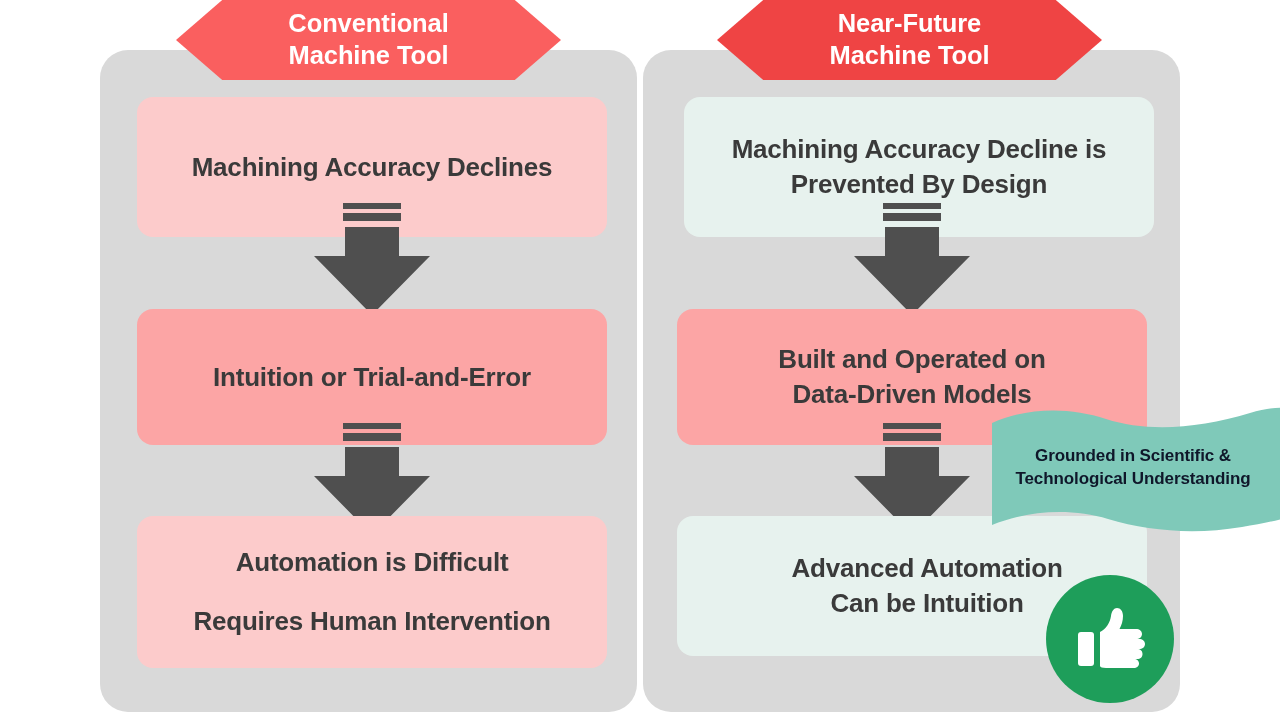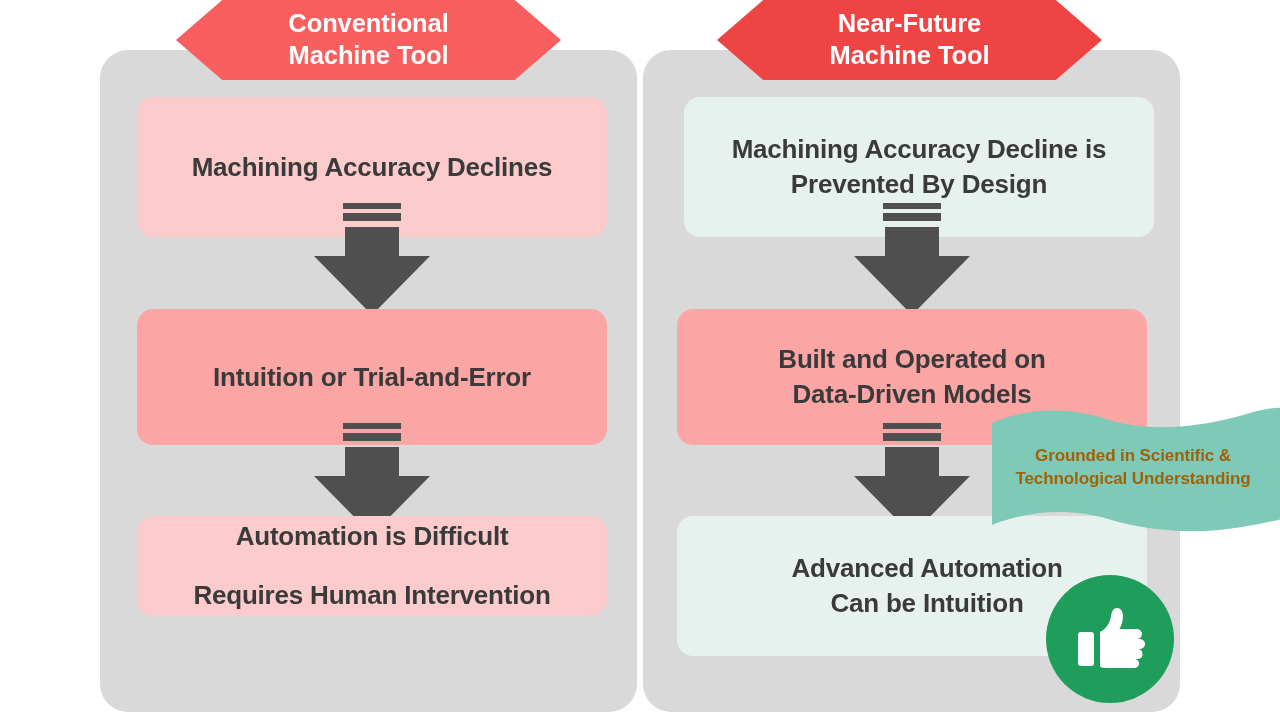--- a/index.html
+++ b/index.html
@@ -66,21 +66,21 @@
   }
   .box .bline { display: block; }
 
   .box-pink { background: #fccbcb; }
   .box-blue { background: #fca5a5; }
   .box-mint { background: #e7f2ee; }
 
   
   #l-box-1 { left: 137px; top: 97px;  width: 470px; height: 140px; }
   #l-box-2 { left: 137px; top: 309px; width: 470px; height: 136px; }
-  #l-box-3 { left: 137px; top: 516px; width: 470px; height: 100px; gap: 24px; }
+  #l-box-3 { left: 137px; top: 516px; width: 470px; height: 152px; gap: 24px; }
   
   #r-box-1 { left: 684px; top: 97px;  width: 470px; height: 140px; }
   #r-box-2 { left: 677px; top: 309px; width: 470px; height: 136px; }
   #r-box-3 { left: 677px; top: 516px; width: 470px; height: 140px; padding-left: 44px; }
 
   
   .arrow {
     position: absolute;
     width: 116px;
     height: 112px;
@@ -100,21 +100,21 @@
     width: 300px;
     height: 130px;
   }
   #ribbon svg { display: block; width: 300px; height: 130px; }
   #ribbon-text {
     position: absolute;
     left: 0;
     top: 40px;
     width: 290px;
     text-align: center;
-    color: #a16207;
+    color: #0f172a;
     font-size: 17px;
     font-weight: bold;
     line-height: 1.35;
     letter-spacing: -0.1px;
   }
   #ribbon-text .rline { display: block; }
 
   
   #thumbs-badge {
     position: absolute;

